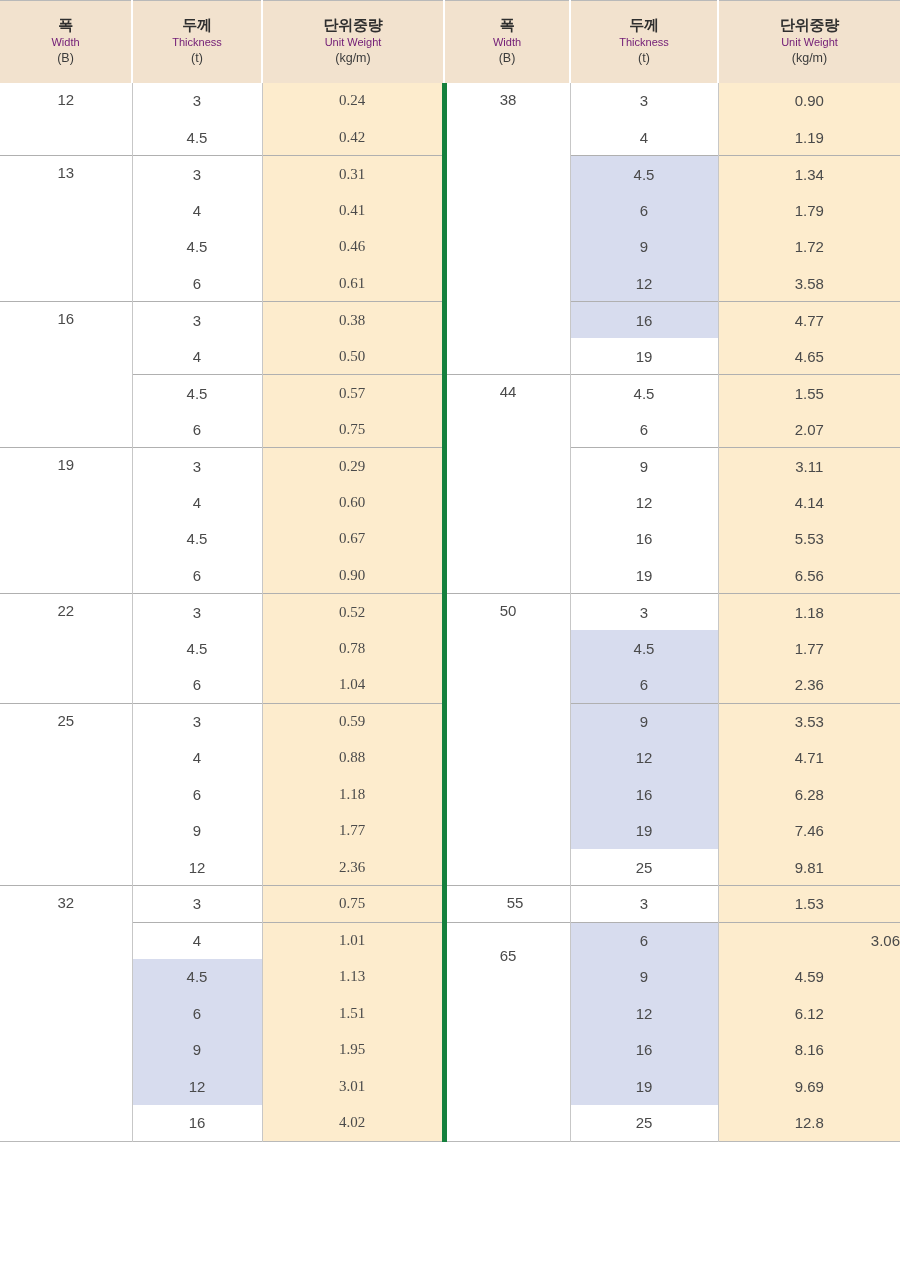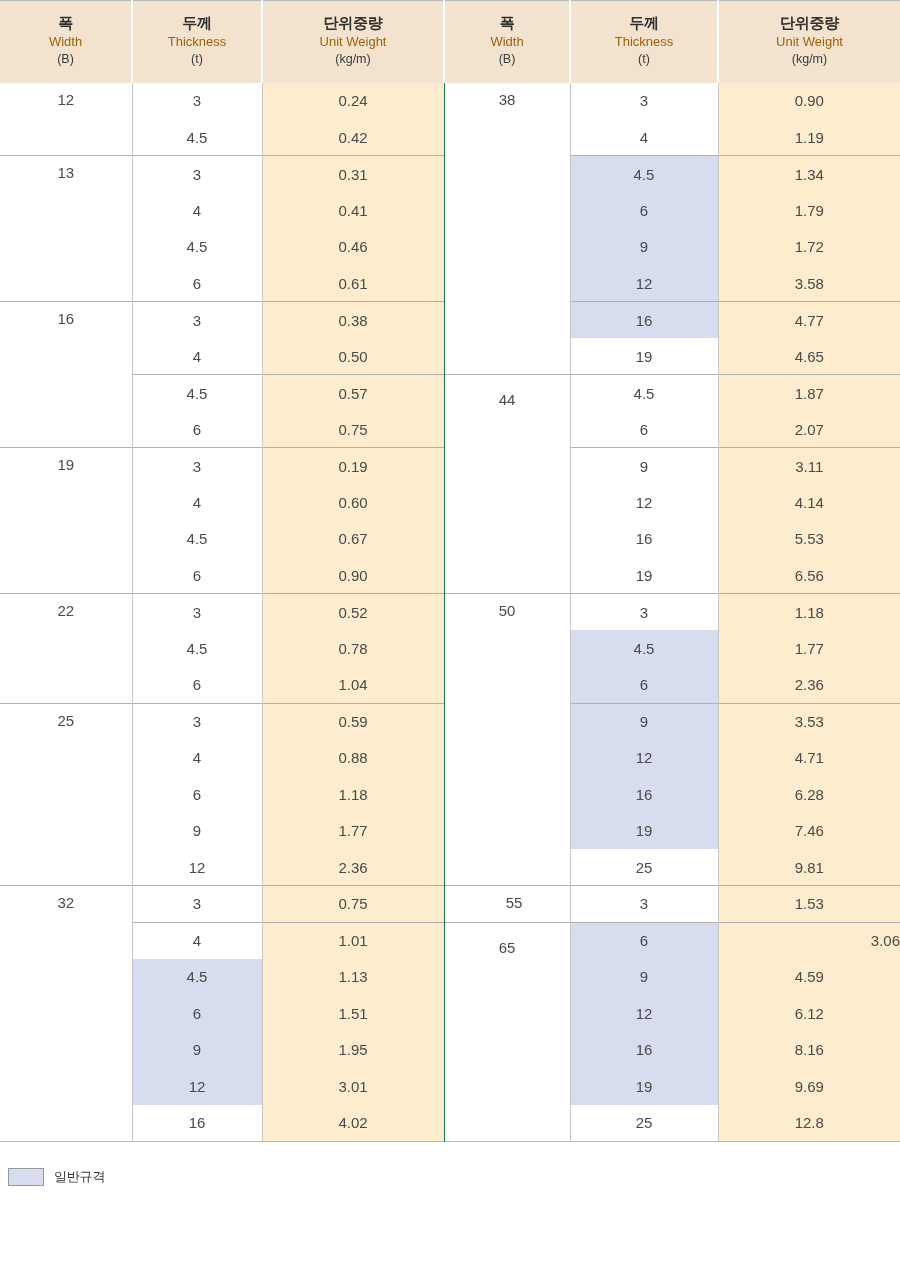--- a/index.html
+++ b/index.html
@@ -48,23 +48,23 @@
   .hd-kr {
     display: block;
     font-size: 15px;
     line-height: 1.25;
     font-weight: 600;
     color: #2f2f2f;
     letter-spacing: -0.3px;
   }
   .hd-en {
     display: block;
-    font-size: 13px;
+    font-size: 11px;
     line-height: 1.3;
-    color: #a16207;
+    color: #701a75;
     margin-top: 1px;
   }
   .hd-sym {
     display: block;
     font-size: 12.5px;
     line-height: 1.3;
     color: #3b3b3b;
   }
 
   
@@ -81,21 +81,22 @@
   td.col-width {
     border-right: 1px solid #c7c7c7;
   }
   td.col-thick {
     border-right: 1px solid #c7c7c7;
   }
   td.col-weight {
     background: #fdeccd;
   }
   td.col-weight.sep-right {
-    border-right: 1px solid #15803d;
+    border-right: 5px solid #15803d;
+    font-family: Liberation Serif, serif;
   }
   td.hl { background: #d7dcee; }
   tr.group-start > td { border-top: 1px solid #b0b0b0; }
   tbody tr:first-child > td { border-top: none; }
 
   
   .legend {
     display: flex;
     align-items: center;
     gap: 10px;
@@ -213,34 +214,34 @@
         </tr>
         <tr>
           <td class="col-thick">4</td>
           <td class="col-weight sep-right">0.50</td>
           <td class="col-thick">19</td>
           <td class="col-weight">4.65</td>
         </tr>
         <tr class="group-start">
           <td class="col-thick">4.5</td>
           <td class="col-weight sep-right">0.57</td>
-          <td class="col-width" rowspan="6" style="vertical-align: top; padding-top: 16px; border-top: 1px solid rgb(176, 176, 176);">44</td>
+          <td class="col-width" rowspan="6" style="vertical-align: top; padding-top: 8px; border-top: 1px solid rgb(176, 176, 176);">44</td>
           <td class="col-thick" style="border-top: 1px solid rgb(176, 176, 176);">4.5</td>
-          <td class="col-weight" style="border-top: 1px solid rgb(176, 176, 176);">1.87</td>
+          <td class="col-weight" style="border-top: 1px solid rgb(176, 176, 176);">1.55</td>
         </tr>
         <tr>
           <td class="col-thick">6</td>
           <td class="col-weight sep-right">0.75</td>
           <td class="col-thick">6</td>
           <td class="col-weight">2.07</td>
         </tr>
         <tr class="group-start">
           <td class="col-width" rowspan="4" style="vertical-align: top; padding-top: 8px; border-top: 1px solid rgb(176, 176, 176);">19</td>
           <td class="col-thick" style="border-top: 1px solid rgb(176, 176, 176);">3</td>
-          <td class="col-weight sep-right" style="border-top: 1px solid rgb(176, 176, 176);">0.19</td>
+          <td class="col-weight sep-right" style="border-top: 1px solid rgb(176, 176, 176);">0.29</td>
           <td class="col-thick">9</td>
           <td class="col-weight">3.11</td>
         </tr>
         <tr>
           <td class="col-thick">4</td>
           <td class="col-weight sep-right">0.60</td>
           <td class="col-thick">12</td>
           <td class="col-weight">4.14</td>
         </tr>
         <tr>
@@ -310,21 +311,21 @@
           <td class="col-width" rowspan="7" style="vertical-align: top; padding-top: 8px; border-top: 1px solid rgb(176, 176, 176);">32</td>
           <td class="col-thick" style="border-top: 1px solid rgb(176, 176, 176);">3</td>
           <td class="col-weight sep-right" style="border-top: 1px solid rgb(176, 176, 176);">0.75</td>
           <td class="col-width" rowspan="1" style="vertical-align: top; padding-top: 8px; border-top: 1px solid rgb(176, 176, 176); padding-left: 14px;">55</td>
           <td class="col-thick" style="border-top: 1px solid rgb(176, 176, 176);">3</td>
           <td class="col-weight" style="border-top: 1px solid rgb(176, 176, 176);">1.53</td>
         </tr>
         <tr class="group-start">
           <td class="col-thick">4</td>
           <td class="col-weight sep-right">1.01</td>
-          <td class="col-width" rowspan="6" style="vertical-align: top; padding-top: 16px; border-top: 1px solid rgb(176, 176, 176); margin-left: 12px;">65</td>
+          <td class="col-width" rowspan="6" style="vertical-align: top; padding-top: 24px; border-top: 1px solid rgb(176, 176, 176); margin-left: 12px;">65</td>
           <td class="col-thick hl" style="border-top: 1px solid rgb(176, 176, 176);">6</td>
           <td class="col-weight" style="border-top: 1px solid rgb(176, 176, 176); text-align: right;">3.06</td>
         </tr>
         <tr>
           <td class="col-thick hl">4.5</td>
           <td class="col-weight sep-right">1.13</td>
           <td class="col-thick hl">9</td>
           <td class="col-weight">4.59</td>
         </tr>
         <tr>
@@ -347,18 +348,14 @@
         </tr>
         <tr>
           <td class="col-thick">16</td>
           <td class="col-weight sep-right">4.02</td>
           <td class="col-thick">25</td>
           <td class="col-weight">12.8</td>
         </tr>
       </tbody>
   </table>
 
-  <div class="legend">
-    <span class="legend-swatch"></span>
-    <span class="legend-label">일반규격</span>
-  </div>
 
 </div>
 
 </body></html>

